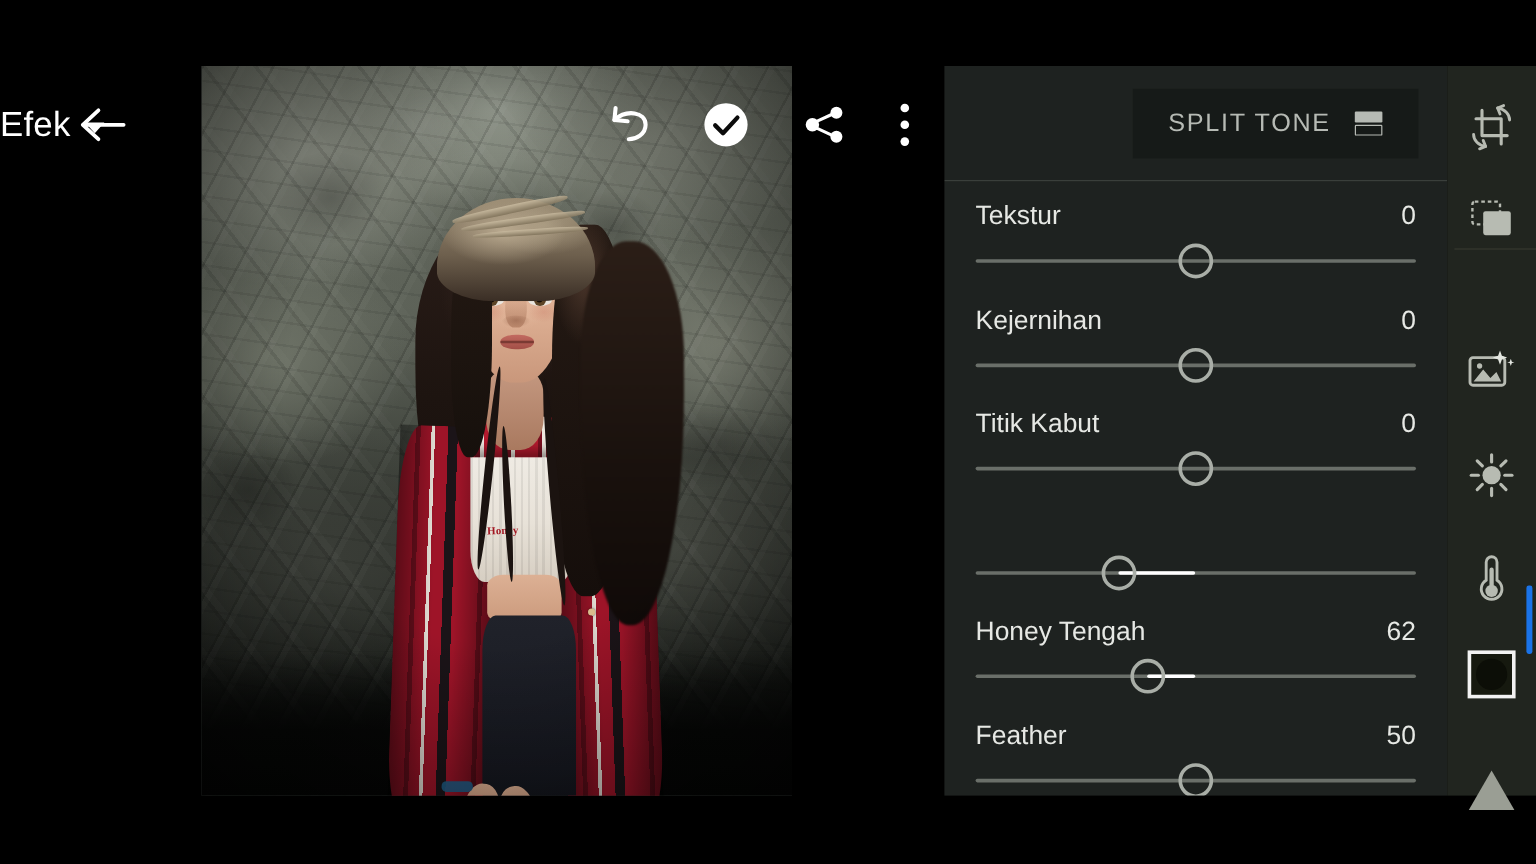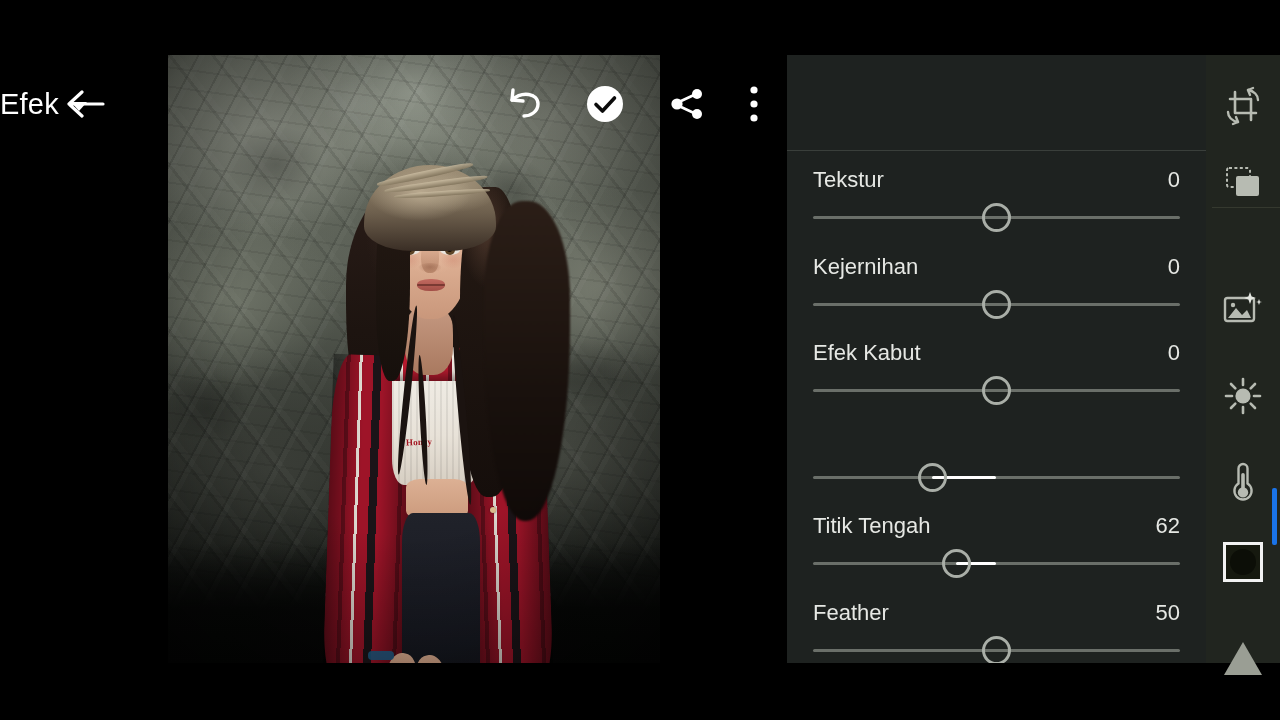--- a/index.html
+++ b/index.html
@@ -390,20 +390,29 @@
   <div class="tb-icon" id="more-button">
     <svg width="10" height="38" viewBox="0 0 10 38">
       <circle cx="5" cy="5" r="3.6" fill="#fff"></circle>
       <circle cx="5" cy="19" r="3.6" fill="#fff"></circle>
       <circle cx="5" cy="33" r="3.6" fill="#fff"></circle>
     </svg>
   </div>
 </div>
 
 <div id="edit-panel">
+  <div id="panel-header">
+    <div id="split-tone-button">
+      <span id="split-tone-label">SPLIT TONE</span>
+      <span class="split-icon">
+        <i class="top"></i>
+          <i class="bot"></i>
+      </span>
+    </div>
+  </div>
   <div id="panel-divider"></div>
   <div id="slider-list">
       <div class="slider-row">
         <div class="slider-head">
           <span class="slider-name">Tekstur</span>
           <span class="slider-value">0</span>
         </div>
         <div class="track-wrap">
           <div class="track"></div>
           <div class="knob" style="left: 50%;"></div>
@@ -414,38 +423,38 @@
           <span class="slider-name">Kejernihan</span>
           <span class="slider-value">0</span>
         </div>
         <div class="track-wrap">
           <div class="track"></div>
           <div class="knob" style="left: 50%;"></div>
         </div>
       </div>
       <div class="slider-row">
         <div class="slider-head">
-          <span class="slider-name">Efek Kabut</span>
+          <span class="slider-name">Titik Kabut</span>
           <span class="slider-value">0</span>
         </div>
         <div class="track-wrap">
           <div class="track"></div>
           <div class="knob" style="left: 50%;"></div>
         </div>
       </div>
       <div class="slider-row">
         <div class="track-wrap">
           <div class="track"></div>
           <div class="fill" style="left: 32.5%; width: 17.5%;"></div>
           <div class="knob" style="left: 32.5%;"></div>
         </div>
       </div>
       <div class="slider-row">
         <div class="slider-head">
-          <span class="slider-name">Titik Tengah</span>
+          <span class="slider-name">Honey Tengah</span>
           <span class="slider-value">62</span>
         </div>
         <div class="track-wrap">
           <div class="track"></div>
           <div class="fill" style="left: 39%; width: 11%;"></div>
           <div class="knob" style="left: 39%;"></div>
         </div>
       </div>
       <div class="slider-row">
         <div class="slider-head">

